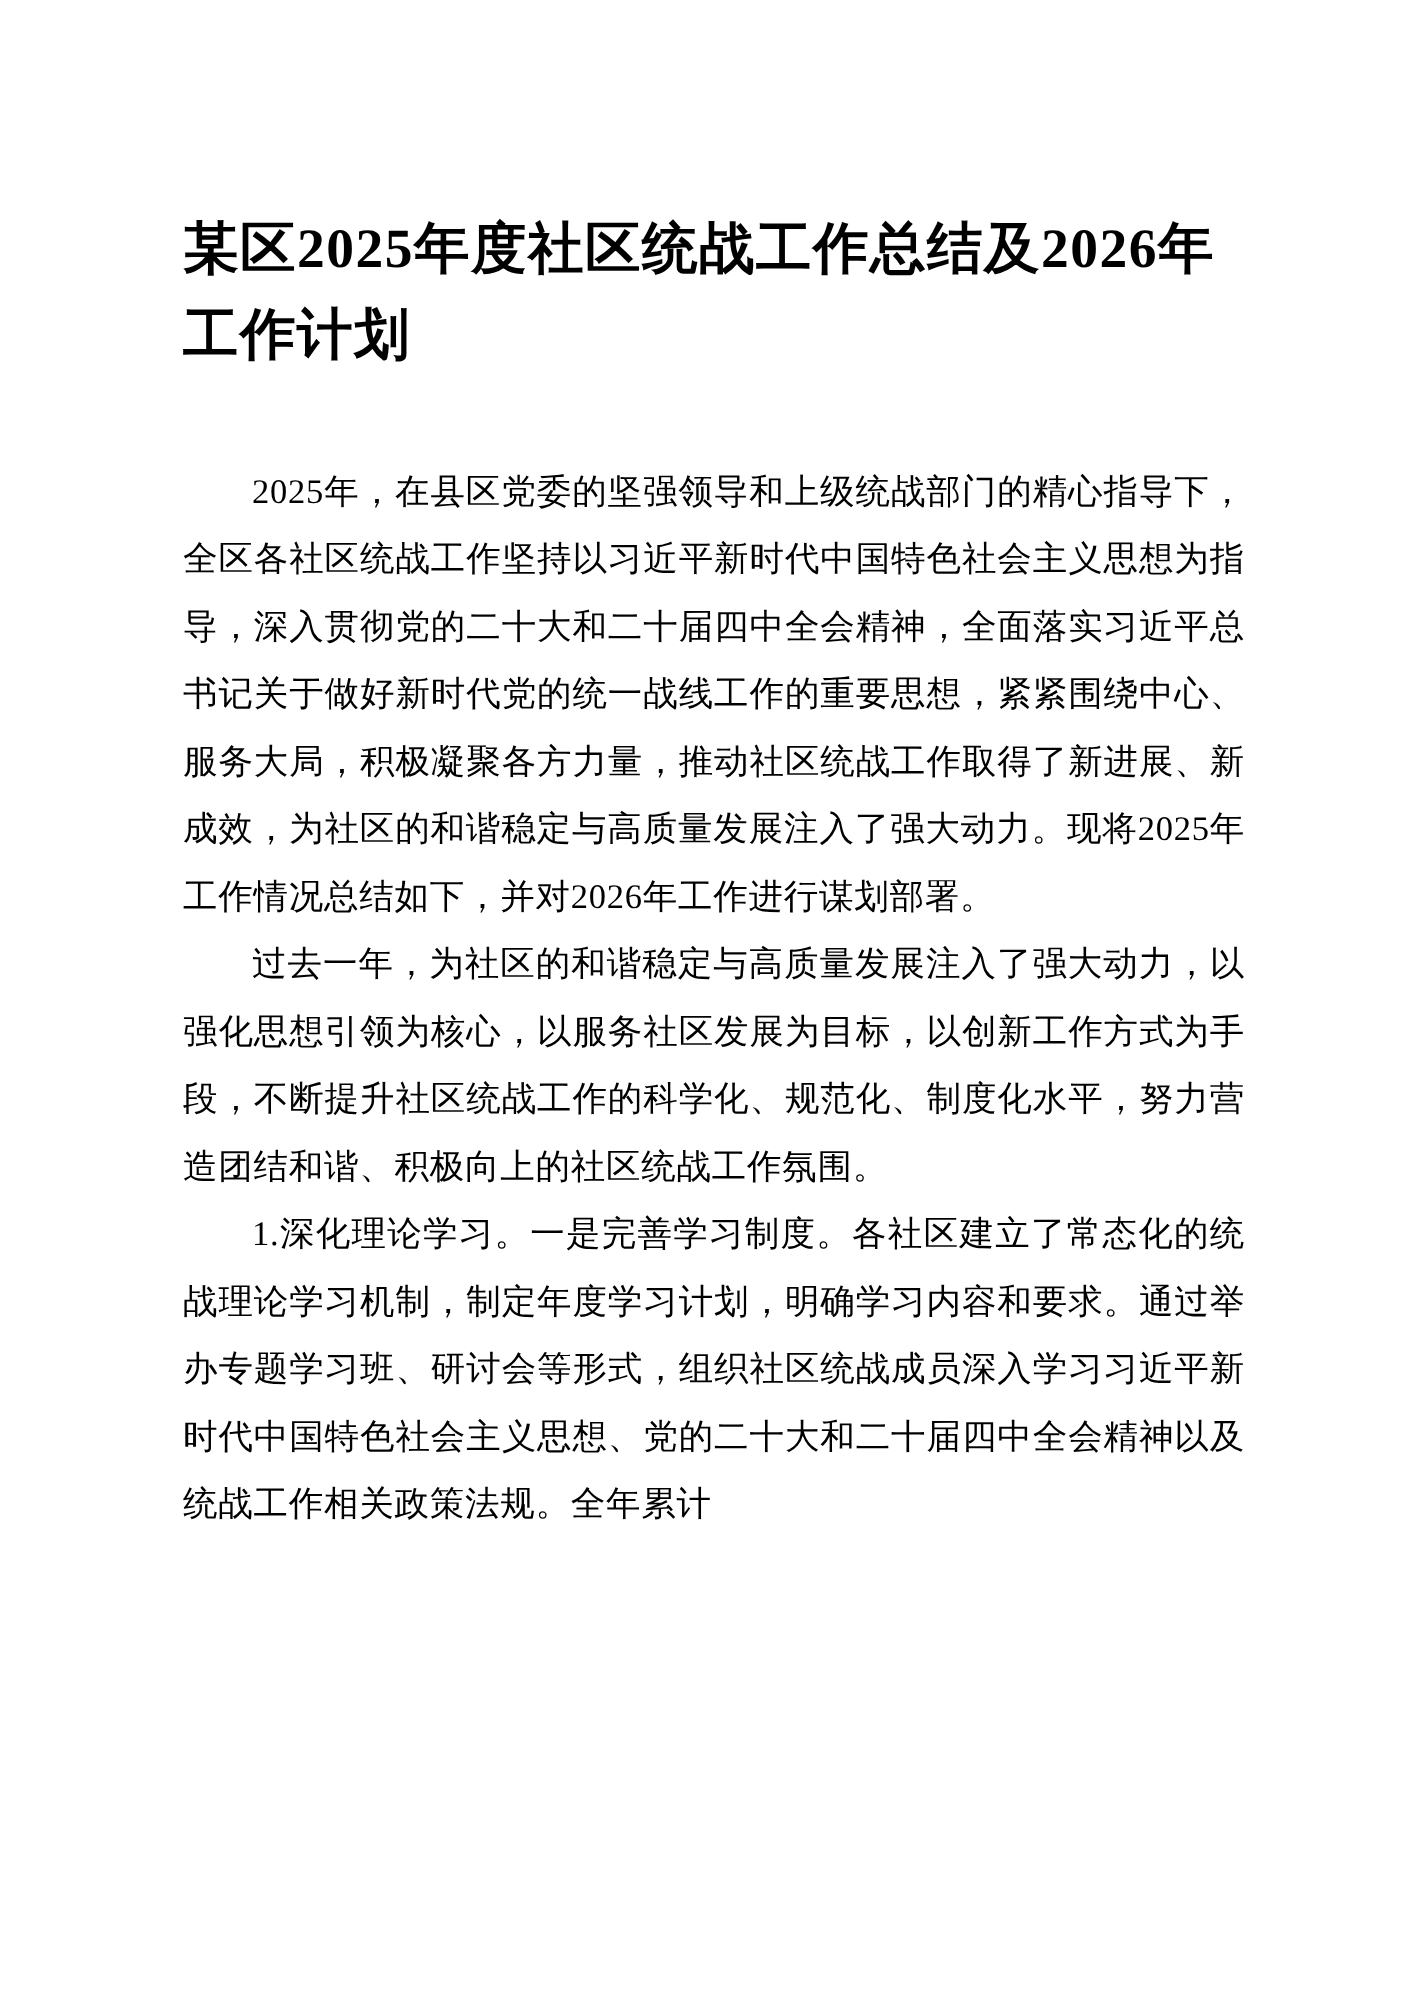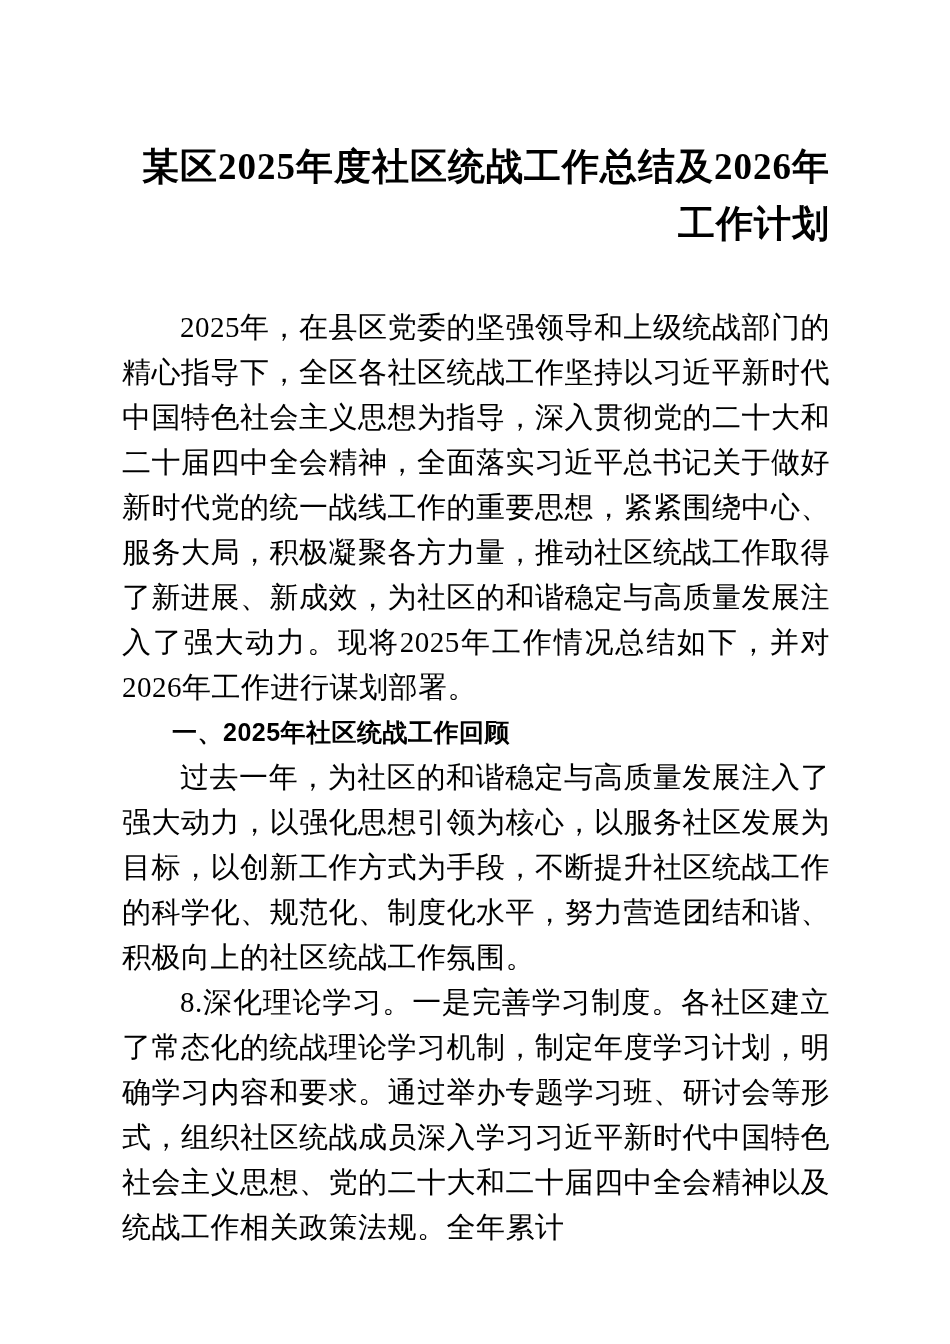--- a/index.html
+++ b/index.html
@@ -13,26 +13,26 @@
     color: #000000;
     padding: 138px 120px 0 122px;
     overflow: hidden;
     font-family: "Liberation Serif", "DejaVu Serif", serif;
   }
   .doc-title {
     font-family: "Liberation Serif", "DejaVu Serif", serif;
     font-weight: 700;
     font-size: 37px;
     line-height: 1.55;
-    text-align: right;
+    text-align: left;
     letter-spacing: 1px;
     margin-bottom: 52px;
   }
   .para {
-    font-size: 29px;
+    font-size: 23px;
     line-height: 45px;
     text-align: justify;
     text-indent: 2em;
     letter-spacing: 0.5px;
   }
   .heading-1, .heading-2 {
     font-family: "Liberation Sans", "DejaVu Sans", sans-serif;
     font-weight: 700;
     font-size: 25px;
     line-height: 45px;
@@ -42,19 +42,18 @@
   }
 </style>
 </head>
 <body>
 
 <div class="page">
   <h1 class="doc-title">某区2025年度社区统战工作总结及2026年工作计划</h1>
 
   <p class="para">2025年，在县区党委的坚强领导和上级统战部门的精心指导下，全区各社区统战工作坚持以习近平新时代中国特色社会主义思想为指导，深入贯彻党的二十大和二十届四中全会精神，全面落实习近平总书记关于做好新时代党的统一战线工作的重要思想，紧紧围绕中心、服务大局，积极凝聚各方力量，推动社区统战工作取得了新进展、新成效，为社区的和谐稳定与高质量发展注入了强大动力。现将2025年工作情况总结如下，并对2026年工作进行谋划部署。</p>
 
-  <h2 class="heading-1">一、2025年社区统战工作回顾</h2>
 
   <p class="para">过去一年，为社区的和谐稳定与高质量发展注入了强大动力，以强化思想引领为核心，以服务社区发展为目标，以创新工作方式为手段，不断提升社区统战工作的科学化、规范化、制度化水平，努力营造团结和谐、积极向上的社区统战工作氛围。</p>
 
 
-  <p class="para">8.深化理论学习。一是完善学习制度。各社区建立了常态化的统战理论学习机制，制定年度学习计划，明确学习内容和要求。通过举办专题学习班、研讨会等形式，组织社区统战成员深入学习习近平新时代中国特色社会主义思想、党的二十大和二十届四中全会精神以及统战工作相关政策法规。全年累计</p>
+  <p class="para">1.深化理论学习。一是完善学习制度。各社区建立了常态化的统战理论学习机制，制定年度学习计划，明确学习内容和要求。通过举办专题学习班、研讨会等形式，组织社区统战成员深入学习习近平新时代中国特色社会主义思想、党的二十大和二十届四中全会精神以及统战工作相关政策法规。全年累计</p>
 </div>
 
 </body></html>

